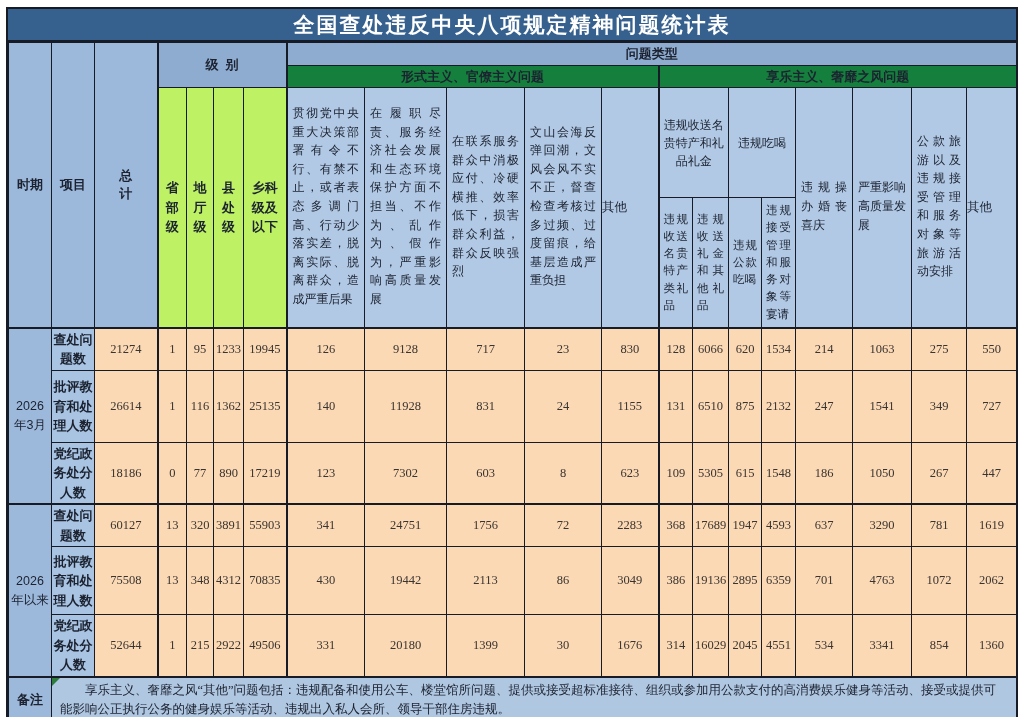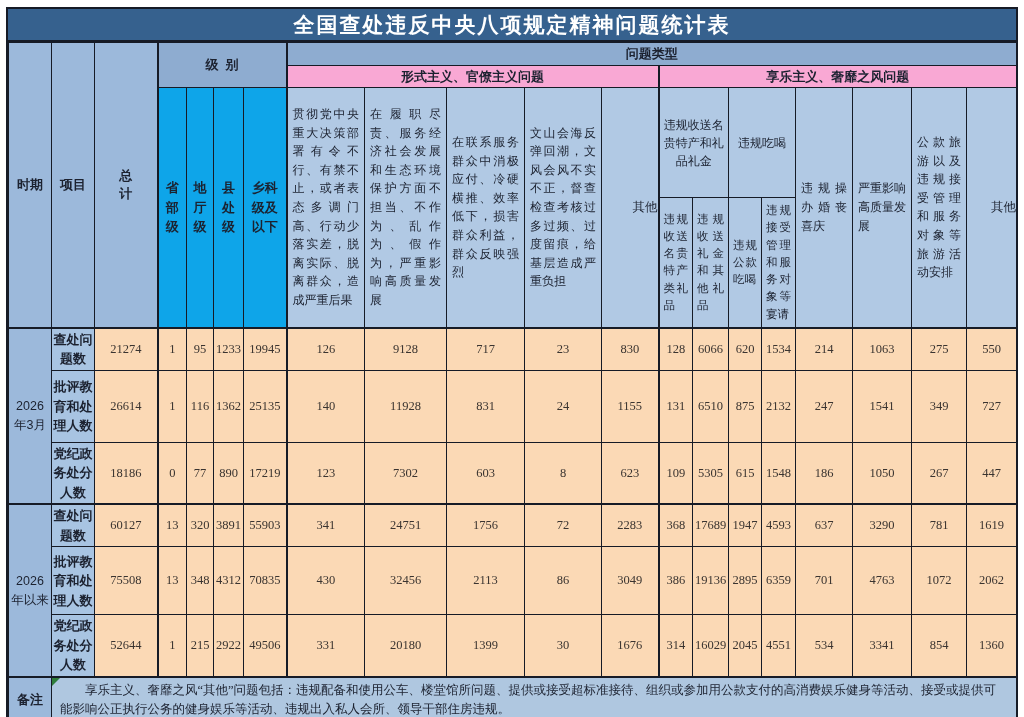--- a/index.html
+++ b/index.html
@@ -13,26 +13,26 @@
     border-bottom:2px solid #161b26;
     font-family:"Liberation Serif", serif; }
   table { border-collapse:collapse; table-layout:fixed; width:1008px; }
   th,td { border:1px solid #161b26; vertical-align:middle; text-align:center;
     overflow:hidden; color:#1c2230; }
   
   .bl2 { border-left-width:2px; }
   .bt2 { border-top-width:2px; }
   
   .c-grp  { background:#8EACD0; font-weight:bold; font-size:13px; }
-  .c-sub  { background:#f9a8d4; font-weight:bold; font-size:13px; }
+  .c-sub  { background:#15803d; font-weight:bold; font-size:13px; }
   .c-mid  { background:#9CB9DB; font-weight:bold; font-size:13px; }
-  .c-lvl  { background:#0ea5e9; font-weight:bold; font-size:13px; line-height:1.5; padding:2px; }
+  .c-lvl  { background:#bef264; font-weight:bold; font-size:13px; line-height:1.5; padding:2px; }
   .c-desc { background:#B1C9E4; font-weight:normal; font-size:12px; line-height:1.55;
-    text-align:justify; padding:4px 5px; font-family:Liberation Serif, serif; }
-  .c-oth  { background:#B1C9E4; font-weight:normal; font-size:12.5px; text-align:right;
+    text-align:justify; padding:4px 5px; font-family:Liberation Mono, monospace; }
+  .c-oth  { background:#B1C9E4; font-weight:normal; font-size:12.5px; text-align:left;
     font-family:"Liberation Serif", serif; }
   .c-ghead{ background:#B1C9E4; font-weight:normal; font-size:12px; line-height:1.5;
     text-align:center; padding:2px 4px; font-family:"Liberation Serif", serif; }
   .c-subh { background:#B1C9E4; font-weight:normal; font-size:11.5px; line-height:1.5;
     text-align:justify; padding:4px 4px; font-family:"Liberation Serif", serif; }
   .ls { letter-spacing:7px; text-indent:7px; }
   
   .c-period { background:#9CB9DB; font-weight:normal; font-size:12.5px; line-height:1.5; padding:1px; }
   .c-rlabel { background:#A8C4E2; font-weight:bold; font-size:13px; line-height:1.5; padding:1px; }
   .c-num { background:#FBD9B5; font-weight:normal; font-size:12.5px; color:#3a3430;
@@ -203,21 +203,21 @@
         <td class="c-num bt2">1619</td>
       </tr>
       <tr class="r5">
         <td class="c-rlabel">批评教育和处理人数</td>
         <td class="c-num">75508</td>
         <td class="c-num bl2">13</td>
         <td class="c-num">348</td>
         <td class="c-num">4312</td>
         <td class="c-num">70835</td>
         <td class="c-num bl2">430</td>
-        <td class="c-num">32456</td>
+        <td class="c-num">19442</td>
         <td class="c-num">2113</td>
         <td class="c-num">86</td>
         <td class="c-num">3049</td>
         <td class="c-num bl2">386</td>
         <td class="c-num">19136</td>
         <td class="c-num">2895</td>
         <td class="c-num">6359</td>
         <td class="c-num">701</td>
         <td class="c-num">4763</td>
         <td class="c-num">1072</td>

